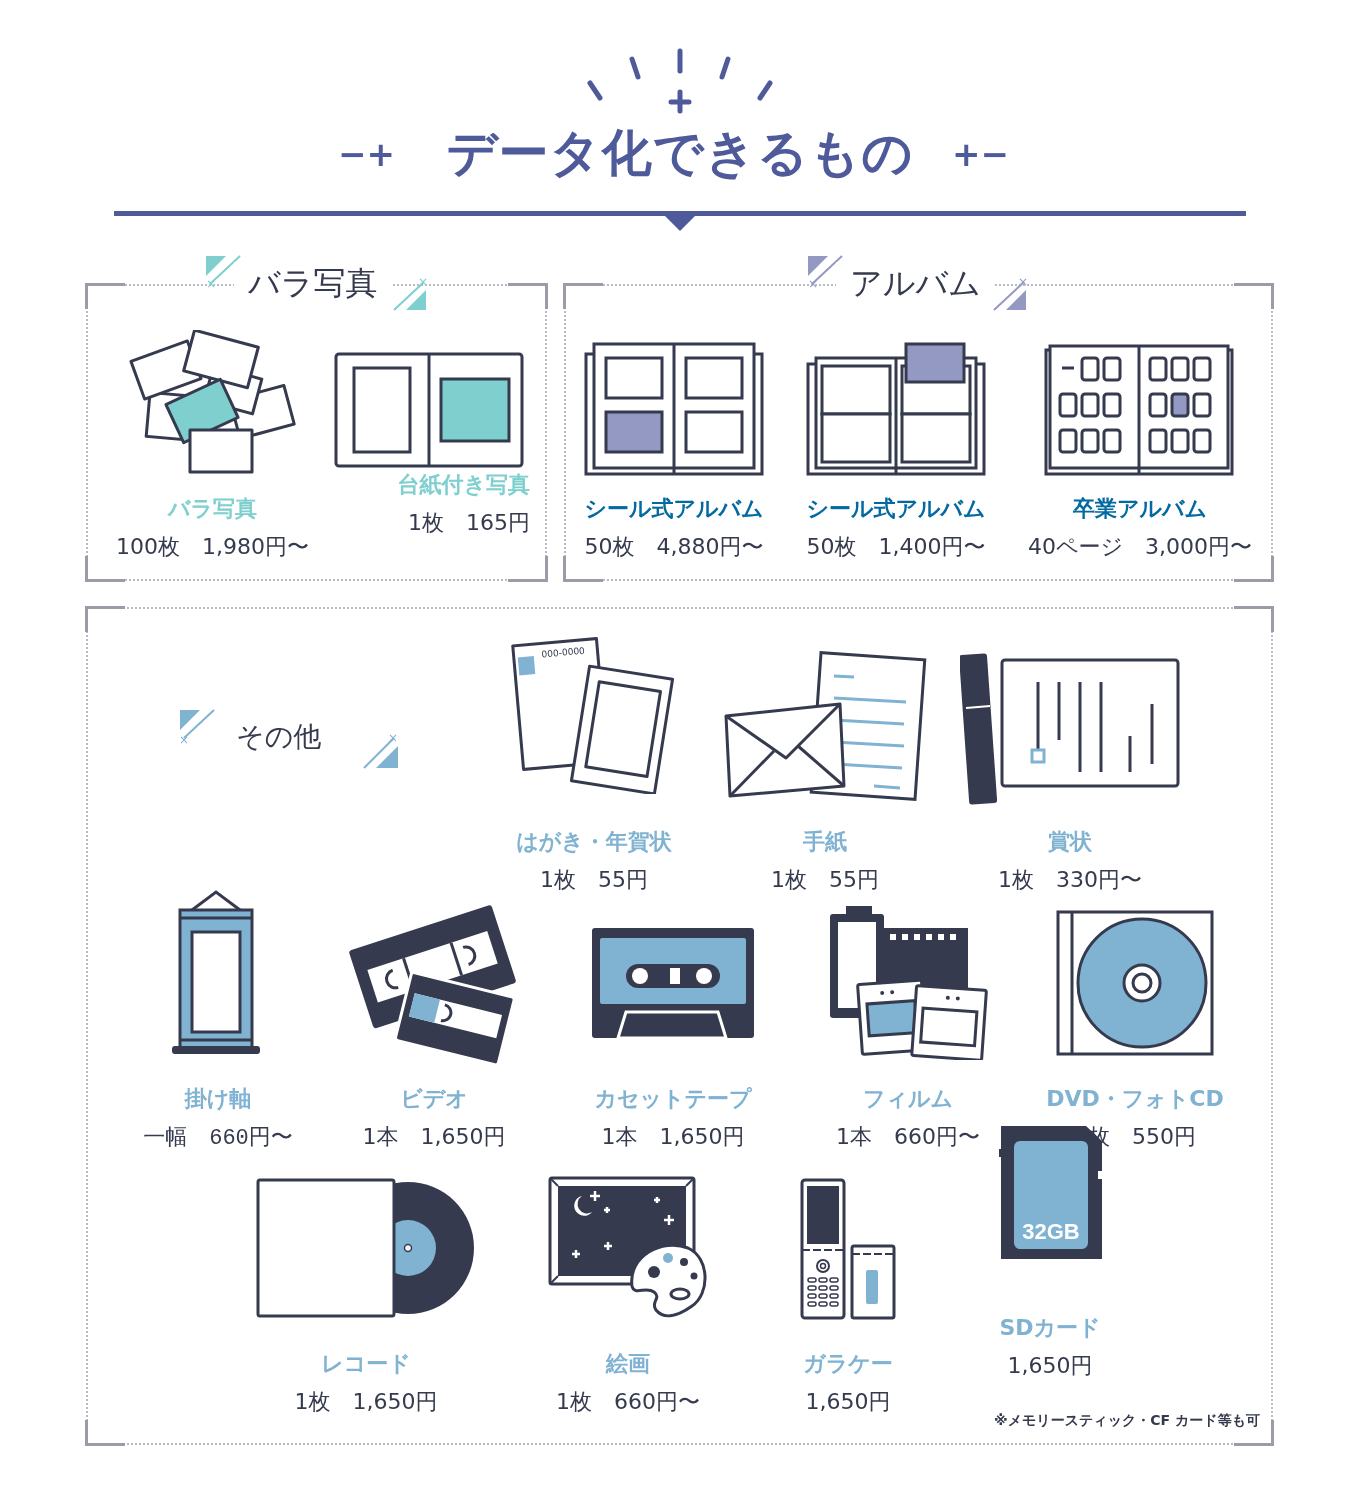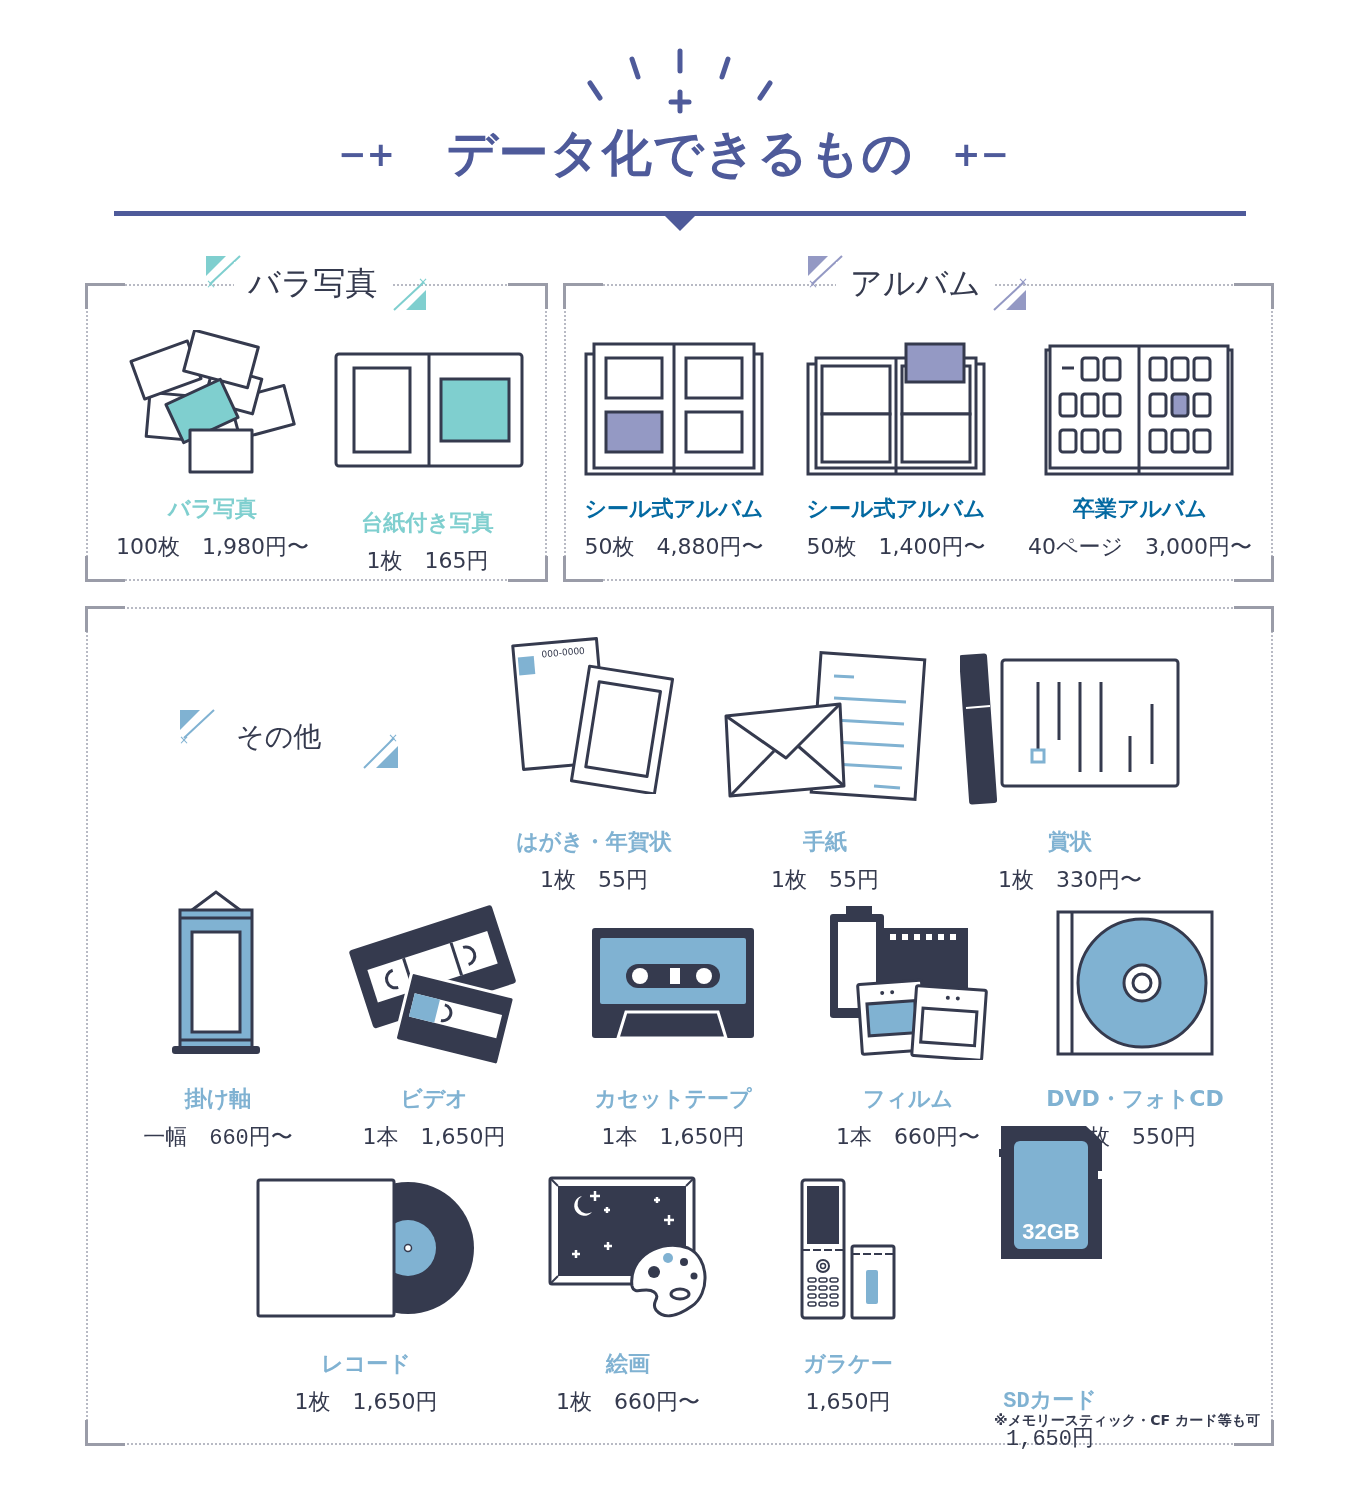--- a/index.html
+++ b/index.html
@@ -91,21 +91,21 @@
       <line x1="95" y1="2" x2="95" y2="114"></line>
       <rect x="20" y="16" width="56" height="84"></rect>
       <rect x="107" y="27" width="68" height="62" fill="#7fcfcf"></rect>
     </g>
   </svg>
 </div>
 <div class="item" style="left:100px;top:494px;width:225px;">
   <div class="name teal">バラ写真</div>
   <div class="price">100枚　1,980円〜</div>
 </div>
-<div class="item" style="left:325px;top:508px;width:205px;">
+<div class="item" style="left:325px;top:470px;width:205px;text-align:right;">
   <div class="name teal">台紙付き写真</div>
   <div class="price">1枚　165円</div>
 </div>
 
 <div class="box" style="left:564px;top:284px;width:709px;height:297px;">
   <div class="corner c-tl"></div>
     <div class="corner c-tr"></div>
     <div class="corner c-bl"></div>
     <div class="corner c-br"></div>
 </div>
@@ -458,18 +458,18 @@
   <div class="price">1枚　1,650円</div>
 </div>
 <div class="item" style="left:528px;top:1332px;width:200px;">
   <div class="name blue">絵画</div>
   <div class="price">1枚　660円〜</div>
 </div>
 <div class="item" style="left:768px;top:1332px;width:160px;">
   <div class="name blue">ガラケー</div>
   <div class="price">1,650円</div>
 </div>
-<div class="item" style="left:970px;top:1368px;width:160px;font-family:Liberation Mono, monospace;">
+<div class="item" style="left:970px;top:1296px;width:160px;">
   <div class="name blue">SDカード</div>
   <div class="price">1,650円</div>
 </div>
 
 <div class="note">※メモリースティック・CF カード等も可</div>
 
 </body></html>

